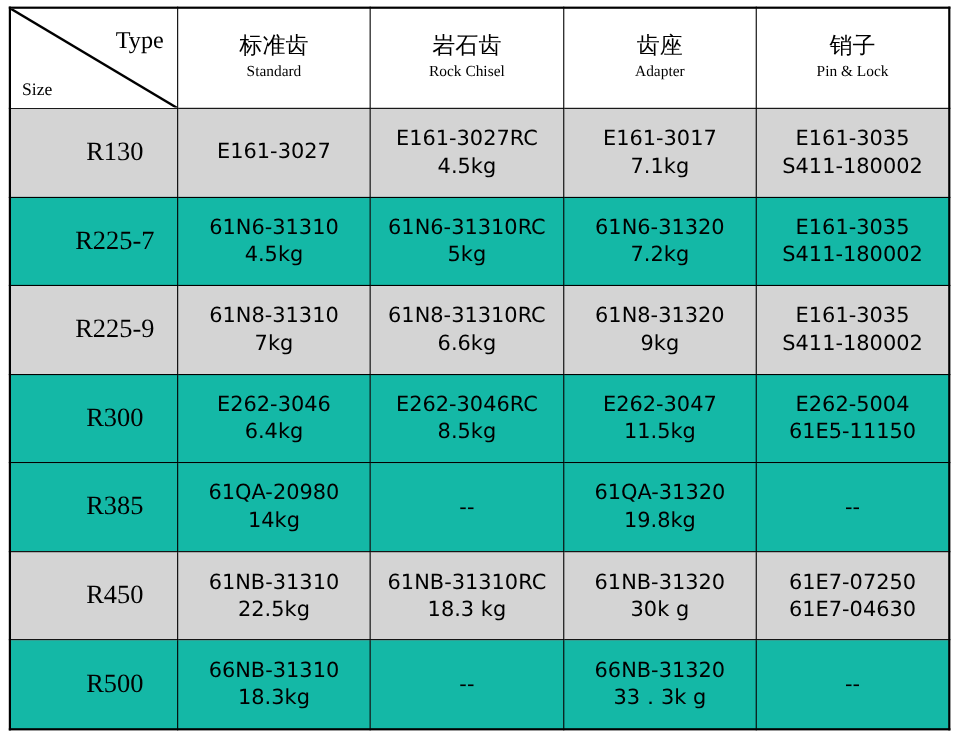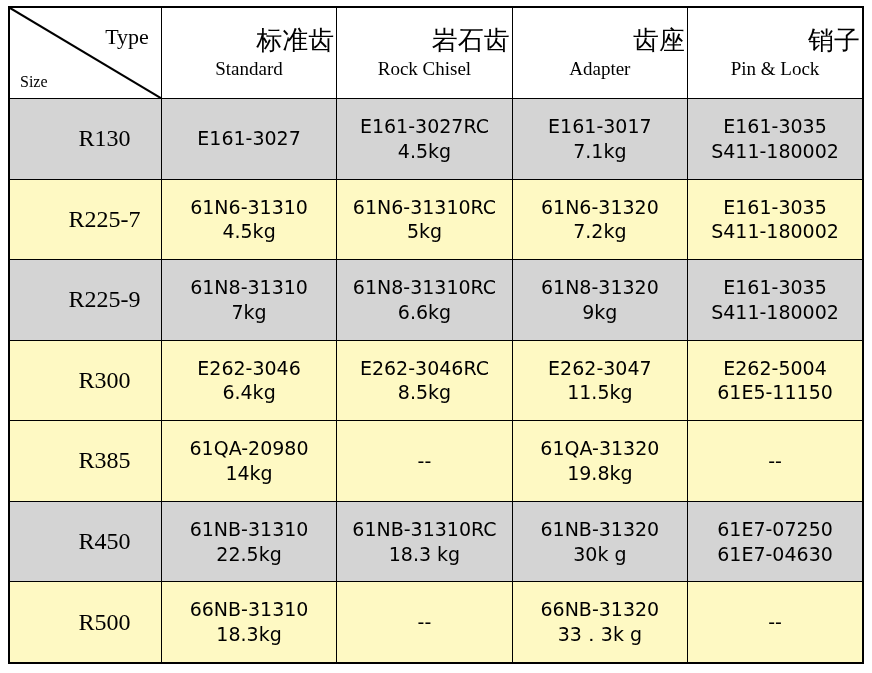--- a/index.html
+++ b/index.html
@@ -63,29 +63,28 @@
     top: 16px;
     font-size: 22px;
   }
   td.corner .lbl-size {
     position: absolute;
     left: 10px;
     bottom: 6px;
     font-size: 16px;
   }
   .cn {
-    font-family: Liberation Serif, serif;
-    font-size: 26px;
+    font-family: Liberation Mono, monospace;
+    font-size: 21px;
     display: block;
     line-height: 1.25;
-    text-align: right;
   }
   .en {
     font-family: "Liberation Serif", serif;
-    font-size: 19px;
+    font-size: 14px;
     display: block;
     line-height: 1.25;
   }
   
   tr.body td {
     height: 72px;
     font-size: 20px;
     line-height: 1.3;
   }
   tr.body td.size-cell {
@@ -94,21 +93,21 @@
     padding-left: 40px;
   }
   tr.body td.val {
     font-family: "DejaVu Sans", sans-serif;
     font-size: 19px;
   }
   tr.shaded td {
     background: #d4d4d4;
   }
   tr.plain td {
-    background: #fef9c3;
+    background: #14b8a6;
   }
   .line2 {
     display: block;
   }
   .dash {
     font-family: "DejaVu Sans", sans-serif;
     font-size: 19px;
   }
 </style>
 </head>

